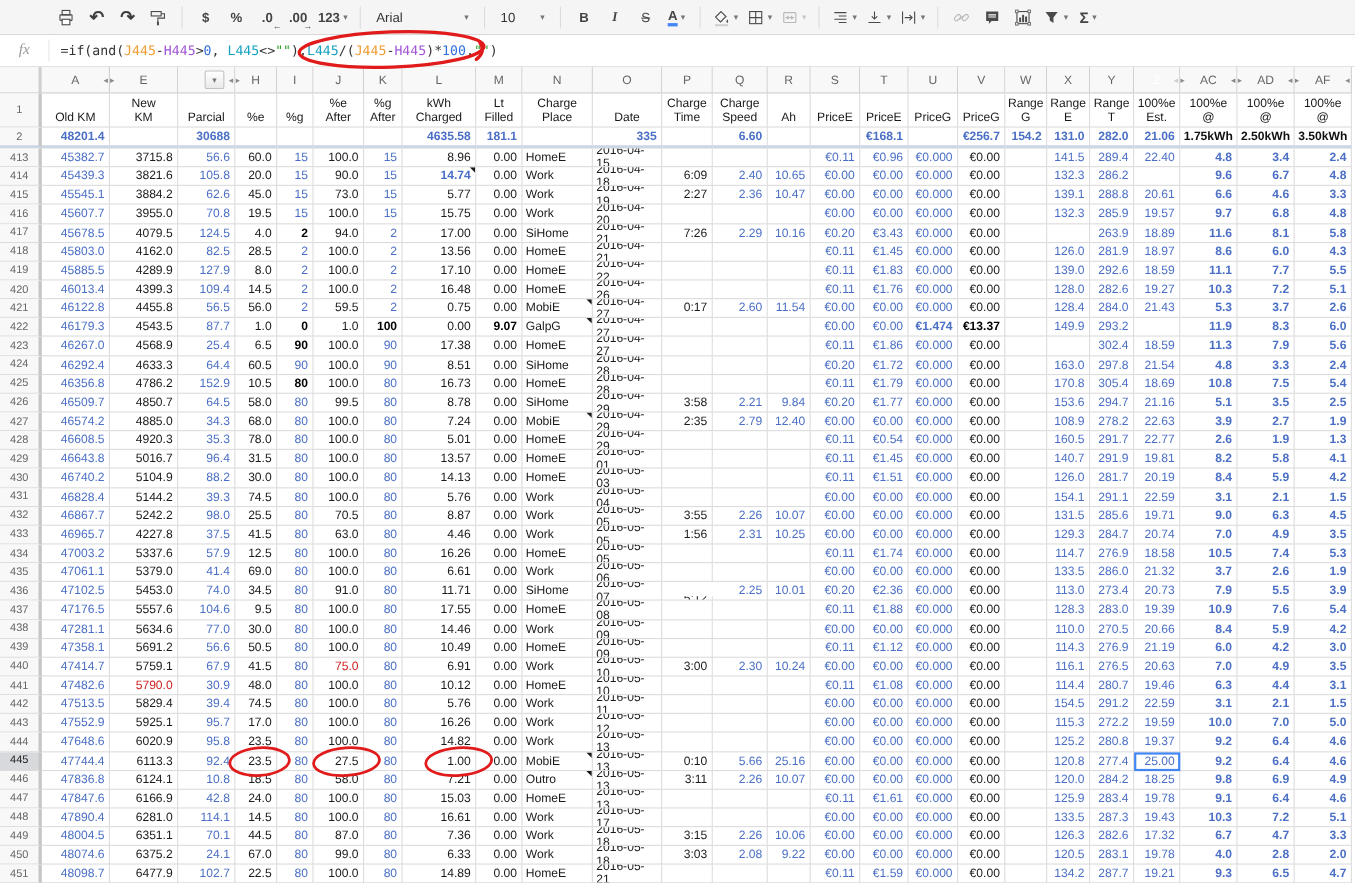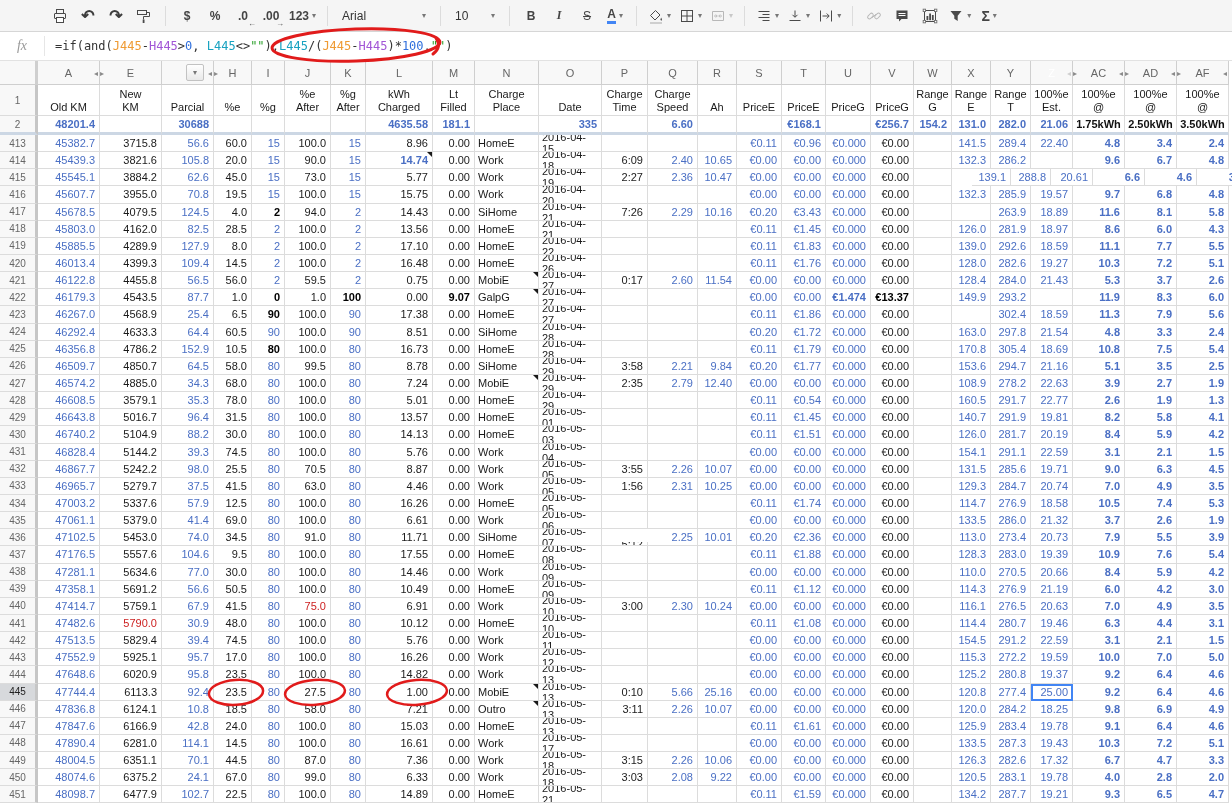--- a/index.html
+++ b/index.html
@@ -467,21 +467,21 @@
       <div class="c d left blk" style="width: 64px;">Work</div>
       <div class="c d left blk" style="width: 63px;">2016-04-19</div>
       <div class="c d right blk" style="width: 46px;">2:27</div>
       <div class="c d right blue" style="width: 50px;">2.36</div>
       <div class="c d right blue" style="width: 39px;">10.47</div>
       <div class="c d right blue" style="width: 45px;">€0.00</div>
       <div class="c d right blue" style="width: 44px;">€0.00</div>
       <div class="c d right blue" style="width: 45px;">€0.000</div>
       <div class="c d right blk" style="width: 43px;">€0.00</div>
       <div class="c d right blue" style="width: 38px;"></div>
-      <div class="c d right blue" style="width: 39px; margin-left: 20px;">139.1</div>
+      <div class="c d right blue" style="width: 39px;">139.1</div>
       <div class="c d right blue" style="width: 40px;">288.8</div>
       <div class="c d right blue" style="width: 42px;">20.61</div>
       <div class="c d right bold blue" style="width: 52px;">6.6</div>
       <div class="c d right bold blue" style="width: 52px;">4.6</div>
       <div class="c d right bold blue" style="width: 52px;">3.3</div>
     </div>
     <div class="r drow" style="height: 17.15px;">
       <div class="c gut" style="width: 38px;">416</div>
       <div class="c d right blue" style="width: 62px;">45607.7</div>
       <div class="c d right blk" style="width: 62px;">3955.0</div>
@@ -511,21 +511,21 @@
     </div>
     <div class="r drow" style="height: 17.15px;">
       <div class="c gut" style="width: 38px;">417</div>
       <div class="c d right blue" style="width: 62px;">45678.5</div>
       <div class="c d right blk" style="width: 62px;">4079.5</div>
       <div class="c d right blue" style="width: 52px;">124.5</div>
       <div class="c d right blk" style="width: 38px;">4.0</div>
       <div class="c d right blue bb" style="width: 33px;">2</div>
       <div class="c d right blk" style="width: 46px;">94.0</div>
       <div class="c d right blue" style="width: 35px;">2</div>
-      <div class="c d right blk" style="width: 67px;">14.43</div>
+      <div class="c d right blk" style="width: 67px;">17.00</div>
       <div class="c d right blk" style="width: 42px;">0.00</div>
       <div class="c d left blk" style="width: 64px;">SiHome</div>
       <div class="c d left blk" style="width: 63px;">2016-04-21</div>
       <div class="c d right blk" style="width: 46px;">7:26</div>
       <div class="c d right blue" style="width: 50px;">2.29</div>
       <div class="c d right blue" style="width: 39px;">10.16</div>
       <div class="c d right blue" style="width: 45px;">€0.20</div>
       <div class="c d right blue" style="width: 44px;">€3.43</div>
       <div class="c d right blue" style="width: 45px;">€0.000</div>
       <div class="c d right blk" style="width: 43px;">€0.00</div>
@@ -813,21 +813,21 @@
       <div class="c d right blue" style="width: 39px;">108.9</div>
       <div class="c d right blue" style="width: 40px;">278.2</div>
       <div class="c d right blue" style="width: 42px;">22.63</div>
       <div class="c d right bold blue" style="width: 52px;">3.9</div>
       <div class="c d right bold blue" style="width: 52px;">2.7</div>
       <div class="c d right bold blue" style="width: 52px;">1.9</div>
     </div>
     <div class="r drow" style="height: 17.15px;">
       <div class="c gut" style="width: 38px;">428</div>
       <div class="c d right blue" style="width: 62px;">46608.5</div>
-      <div class="c d right blk" style="width: 62px;">3579.1</div>
+      <div class="c d right blk" style="width: 62px;">4920.3</div>
       <div class="c d right blue" style="width: 52px;">35.3</div>
       <div class="c d right blk" style="width: 38px;">78.0</div>
       <div class="c d right blue" style="width: 33px;">80</div>
       <div class="c d right blk" style="width: 46px;">100.0</div>
       <div class="c d right blue" style="width: 35px;">80</div>
       <div class="c d right blk" style="width: 67px;">5.01</div>
       <div class="c d right blk" style="width: 42px;">0.00</div>
       <div class="c d left blk" style="width: 64px;">HomeE</div>
       <div class="c d left blk" style="width: 63px;">2016-04-29</div>
       <div class="c d right blk" style="width: 46px;"></div>
@@ -953,21 +953,21 @@
       <div class="c d right blue" style="width: 39px;">131.5</div>
       <div class="c d right blue" style="width: 40px;">285.6</div>
       <div class="c d right blue" style="width: 42px;">19.71</div>
       <div class="c d right bold blue" style="width: 52px;">9.0</div>
       <div class="c d right bold blue" style="width: 52px;">6.3</div>
       <div class="c d right bold blue" style="width: 52px;">4.5</div>
     </div>
     <div class="r drow" style="height: 17.15px;">
       <div class="c gut" style="width: 38px;">433</div>
       <div class="c d right blue" style="width: 62px;">46965.7</div>
-      <div class="c d right blk" style="width: 62px;">5279.7</div>
+      <div class="c d right blk" style="width: 62px;">4227.8</div>
       <div class="c d right blue" style="width: 52px;">37.5</div>
       <div class="c d right blk" style="width: 38px;">41.5</div>
       <div class="c d right blue" style="width: 33px;">80</div>
       <div class="c d right blk" style="width: 46px;">63.0</div>
       <div class="c d right blue" style="width: 35px;">80</div>
       <div class="c d right blk" style="width: 67px;">4.46</div>
       <div class="c d right blk" style="width: 42px;">0.00</div>
       <div class="c d left blk" style="width: 64px;">Work</div>
       <div class="c d left blk" style="width: 63px;">2016-05-05</div>
       <div class="c d right blk" style="width: 46px;">1:56</div>

